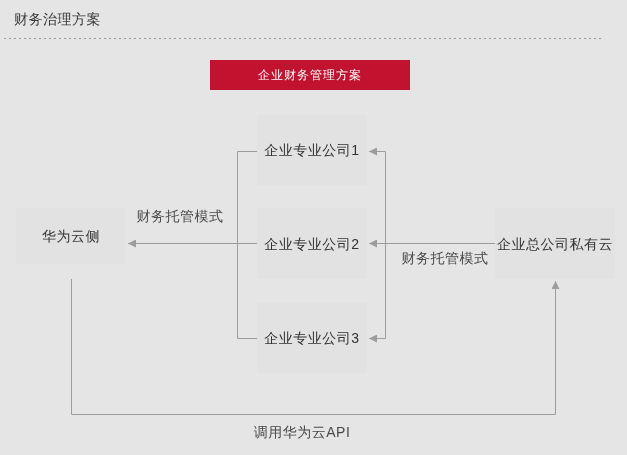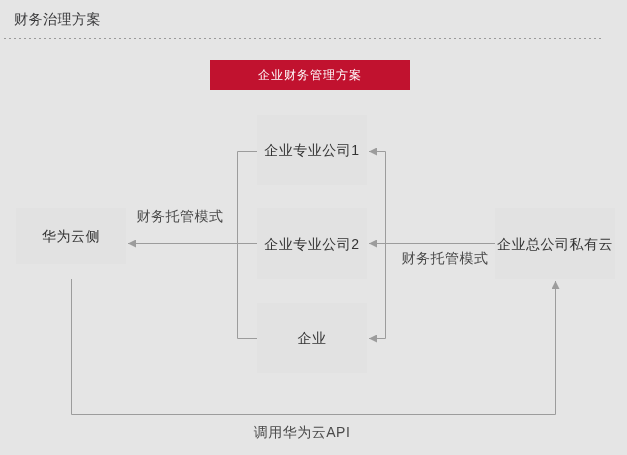--- a/index.html
+++ b/index.html
@@ -110,20 +110,21 @@
     <span>专业公司1</span>
   </div>
 
   <div class="node node-c2">
     <span>企业</span>
     <span>专业公司2</span>
   </div>
 
   <div class="node node-c3">
     <span>企业</span>
+    <span>专业公司3</span>
   </div>
 
   <div class="node node-hq">
     <span>企业总公司</span>
     <span>私有云</span>
   </div>
 
   <div class="edge-label lbl-hosting">财务托管模式</div>
   <div class="edge-label lbl-fetch">财务托管模式</div>
   <div class="edge-label lbl-api">调用华为云API</div>

